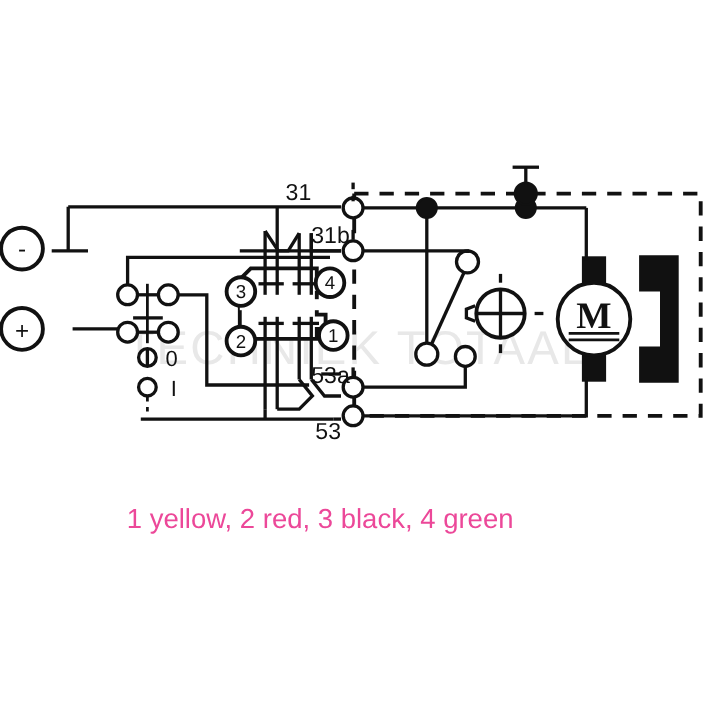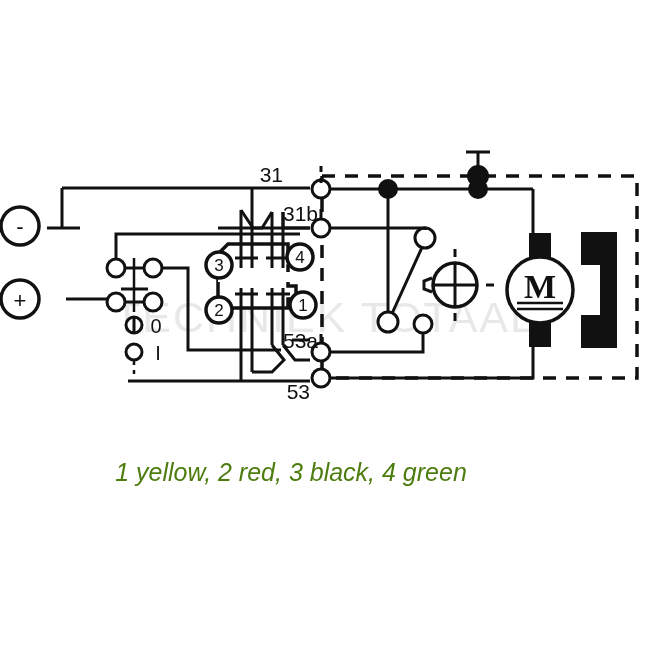--- a/index.html
+++ b/index.html
@@ -115,23 +115,22 @@
     z-index: 1;
   }
   #caption {
     position: absolute;
     left: 0;
     top: 458px;
     width: 582px;
     text-align: center;
     font-family: "Liberation Sans", sans-serif;
     font-size: 25px;
-    color: #4d7c0f;
+    color: #ec4899;
     z-index: 3;
-    font-style: italic;
   }
   svg#diagram { z-index: 2; }
 </style>
 </head>
 <body>
 
 <div id="stage">
 
   <div id="watermark">TECHNIEK TOTAAL</div>
 

